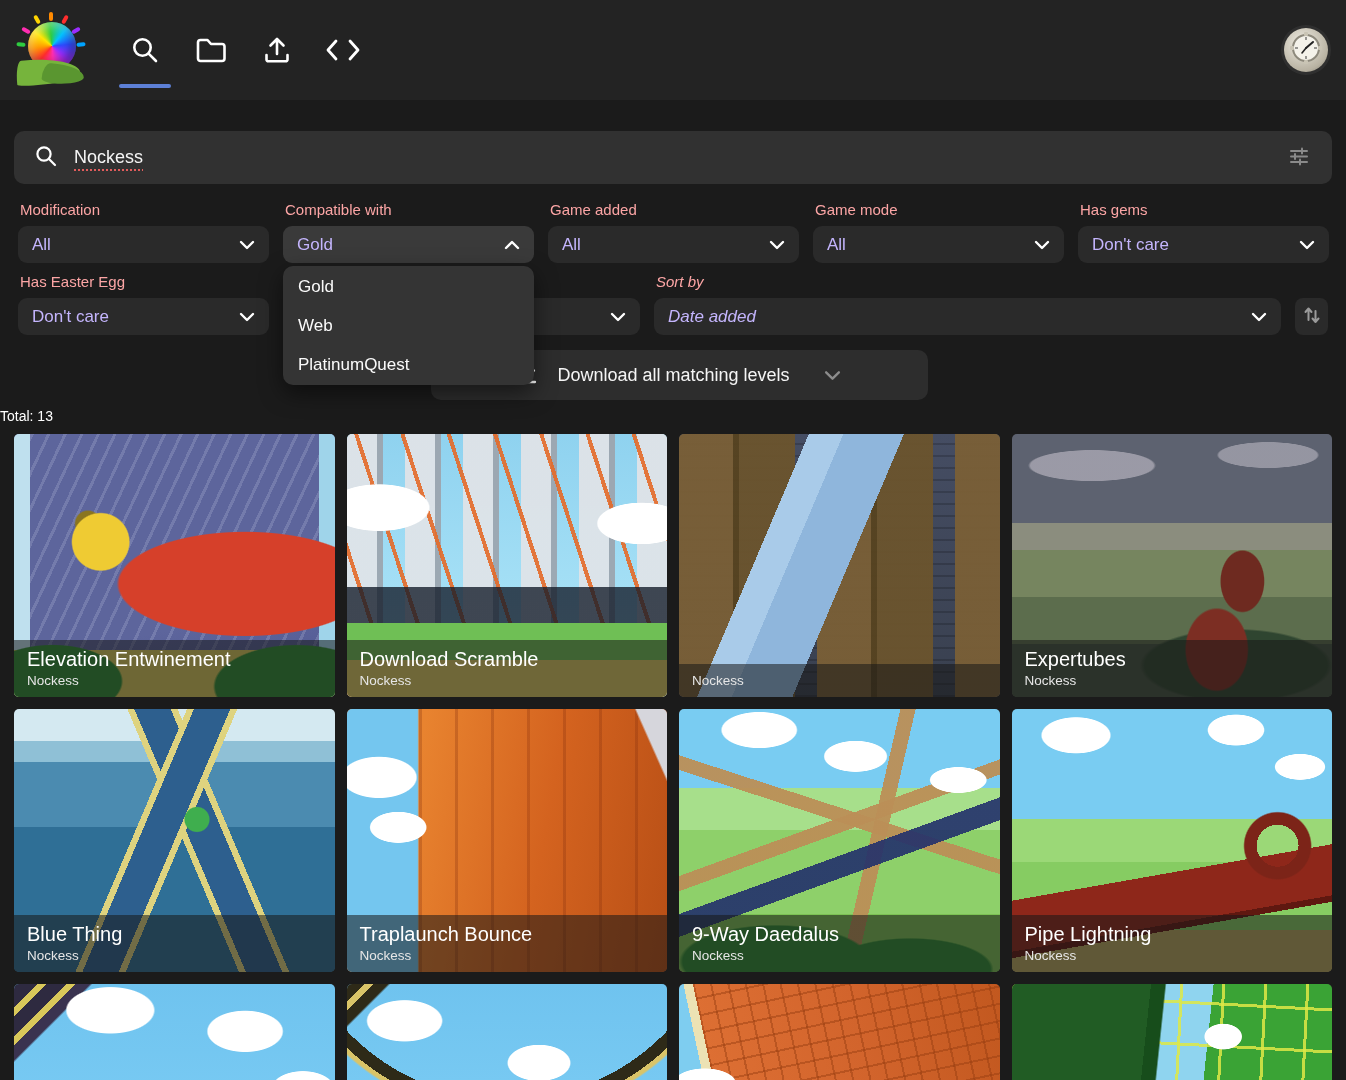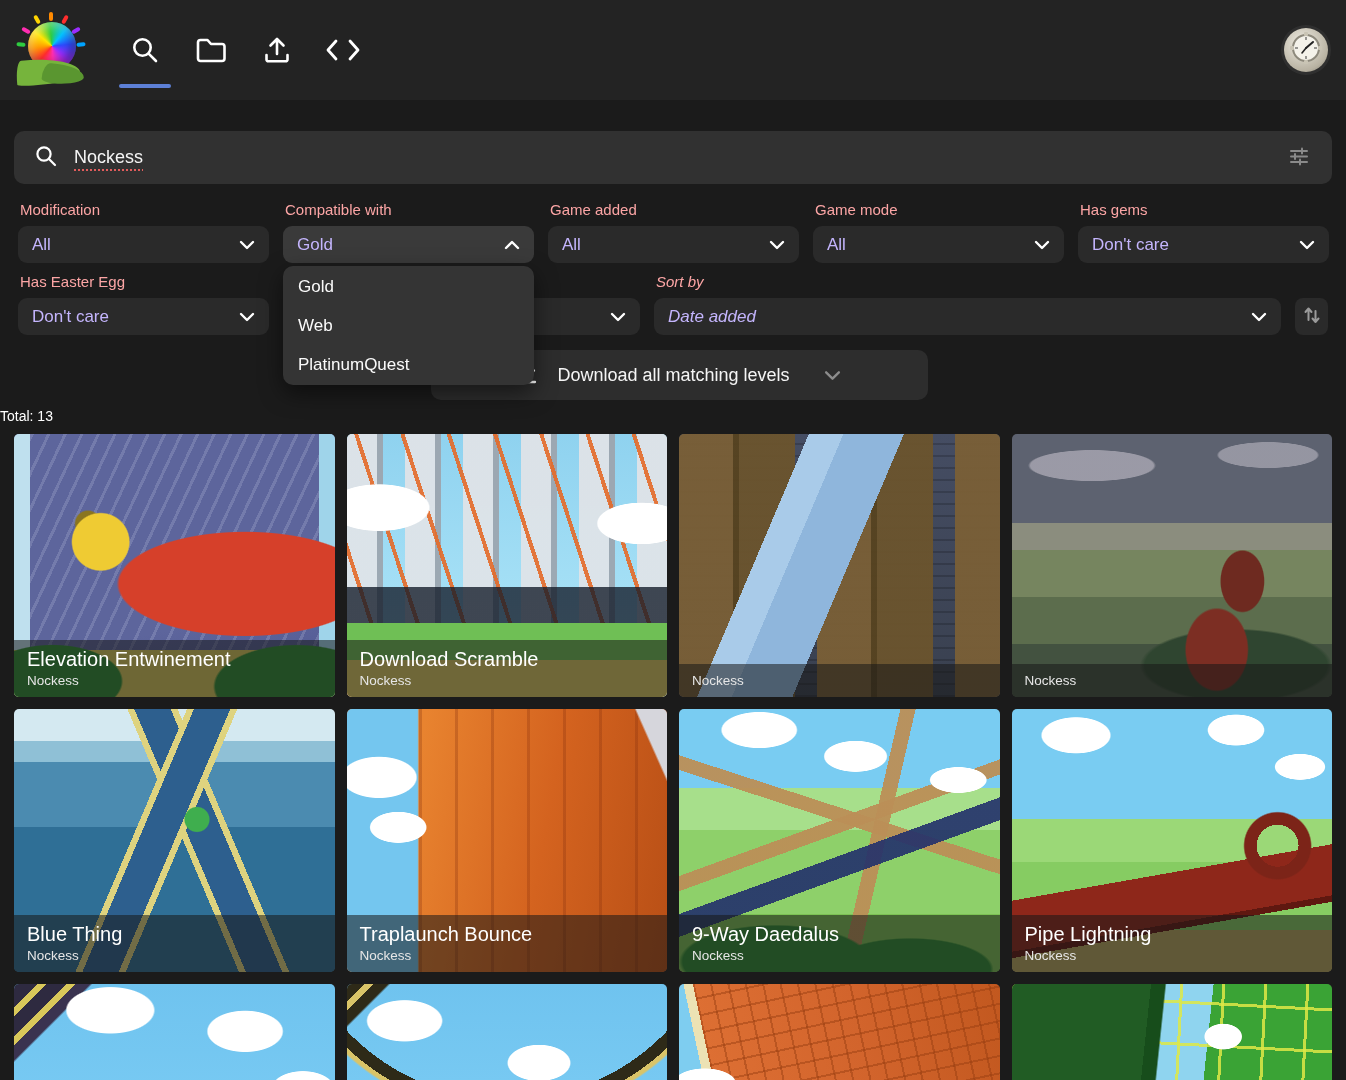--- a/index.html
+++ b/index.html
@@ -424,20 +424,21 @@
     <div class="card">
       <div class="thumb t3"></div>
       <div class="caption">
         <div class="auth">Nockess</div>
       </div>
     </div>
 
     <div class="card">
       <div class="thumb t4"></div>
       <div class="caption">
+        <div class="ttl">Expertubes</div>
         <div class="auth">Nockess</div>
       </div>
     </div>
 
     <div class="card">
       <div class="thumb t5"></div>
       <div class="caption">
         <div class="ttl">Blue Thing</div>
         <div class="auth">Nockess</div>
       </div>

